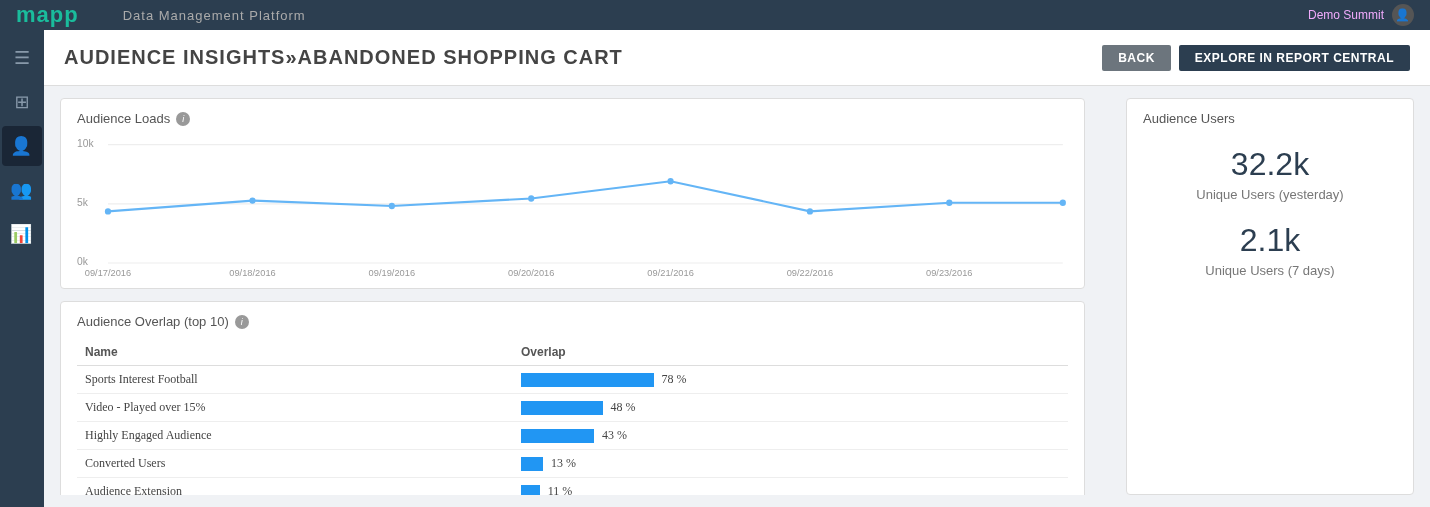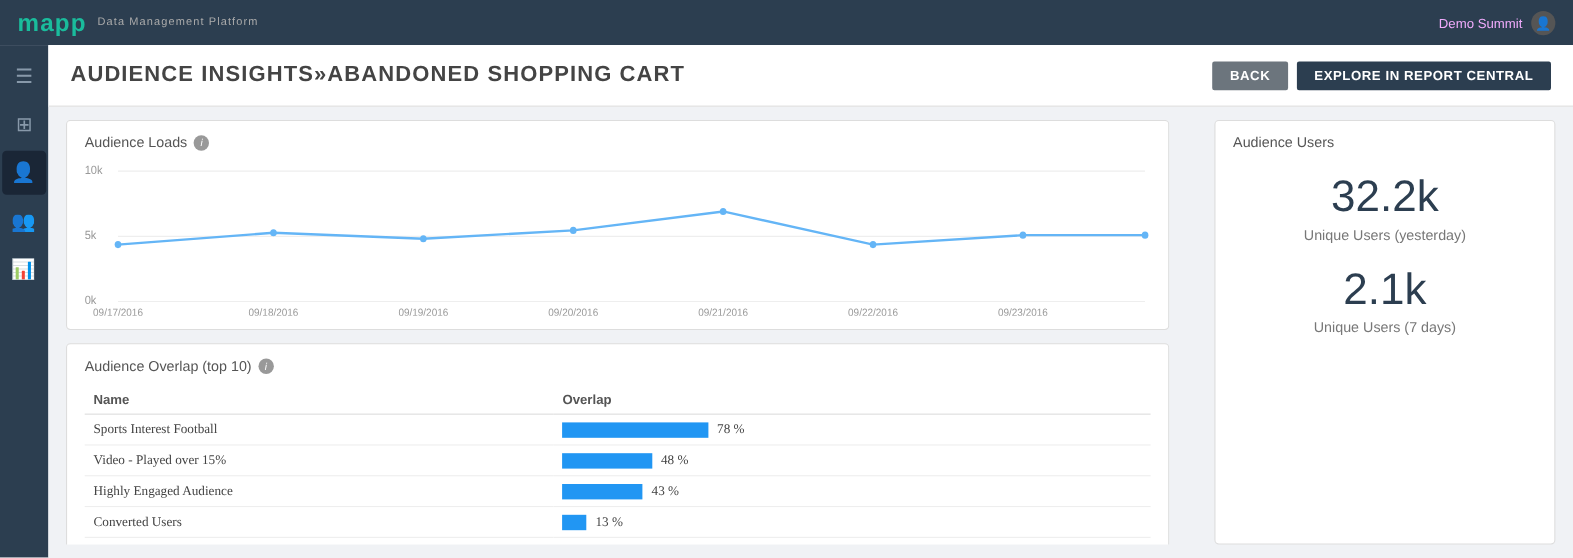--- a/index.html
+++ b/index.html
@@ -2,30 +2,30 @@
 <html><head>
   <meta charset="utf-8">
   <style>
     * { box-sizing: border-box; margin: 0; padding: 0; }
     body { font-family: Arial, sans-serif; background: #f0f2f5; color: #333; display: flex; flex-direction: column; height: 507px; overflow: hidden; }
 
     
     .topbar {
       background: #2c3e50;
       color: white;
-      height: 41px;
+      height: 30px;
       display: flex;
       align-items: center;
       justify-content: space-between;
       padding: 1px 16px;
       flex-shrink: 0;
     }
     .topbar-left { display: flex; align-items: center; gap: 10px; }
     .topbar-logo { font-size: 22px; font-weight: bold; color: #1abc9c; letter-spacing: 1px; }
-    .topbar-title { font-size: 10px; color: #aaa; letter-spacing: 1px; }
+    .topbar-title { font-size: 13px; color: #aaa; letter-spacing: 1px; margin-left: 34px; }
     .topbar-right { display: flex; align-items: center; gap: 8px; font-size: 12px; color: #f0abfc; }
     .topbar-user-icon { width: 22px; height: 22px; background: #555; border-radius: 50%; display: flex; align-items: center; justify-content: center; font-size: 12px; }
 
     
     .layout { display: flex; flex: 1; overflow: hidden; }
 
     
     .sidebar {
       width: 44px;
       background: #2c3e50;
@@ -96,21 +96,21 @@
     .left-panel {
       flex: 1;
       display: flex;
       flex-direction: column;
       gap: 12px;
       overflow: hidden;
     }
 
     
     .right-panel {
-      width: 310px;
+      width: 288px;
       flex-shrink: 0;
       margin-left: 41px;
     }
 
     
     .card {
       background: white;
       border: 1px solid #ddd;
       border-radius: 4px;
       padding: 12px 16px;
@@ -153,21 +153,21 @@
       height: 100%;
       display: flex;
       flex-direction: column;
     }
     .audience-users-title {
       font-size: 13px;
       color: #555;
       margin-bottom: 20px;
     }
     .stat-block { text-align: center; margin-bottom: 20px; }
-    .stat-number { font-size: 40px; font-weight: 300; color: #2c3e50; }
+    .stat-number { font-size: 32px; font-weight: 300; color: #2c3e50; }
     .stat-label { font-size: 13px; color: #777; margin-top: 4px; }
 
     
     .overlap-card { flex-shrink: 0; }
     .overlap-table { width: 100%; border-collapse: collapse; }
     .overlap-table th {
       text-align: left;
       font-size: 12px;
       font-weight: bold;
       color: #555;

